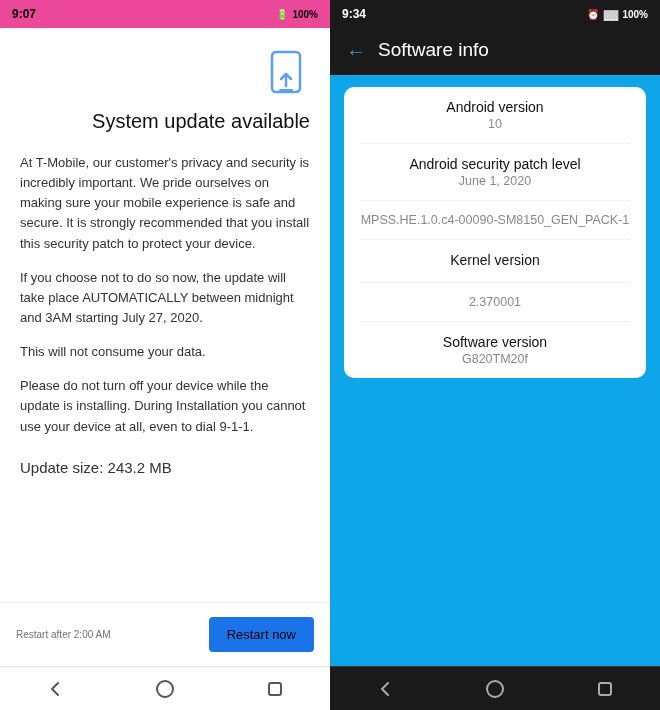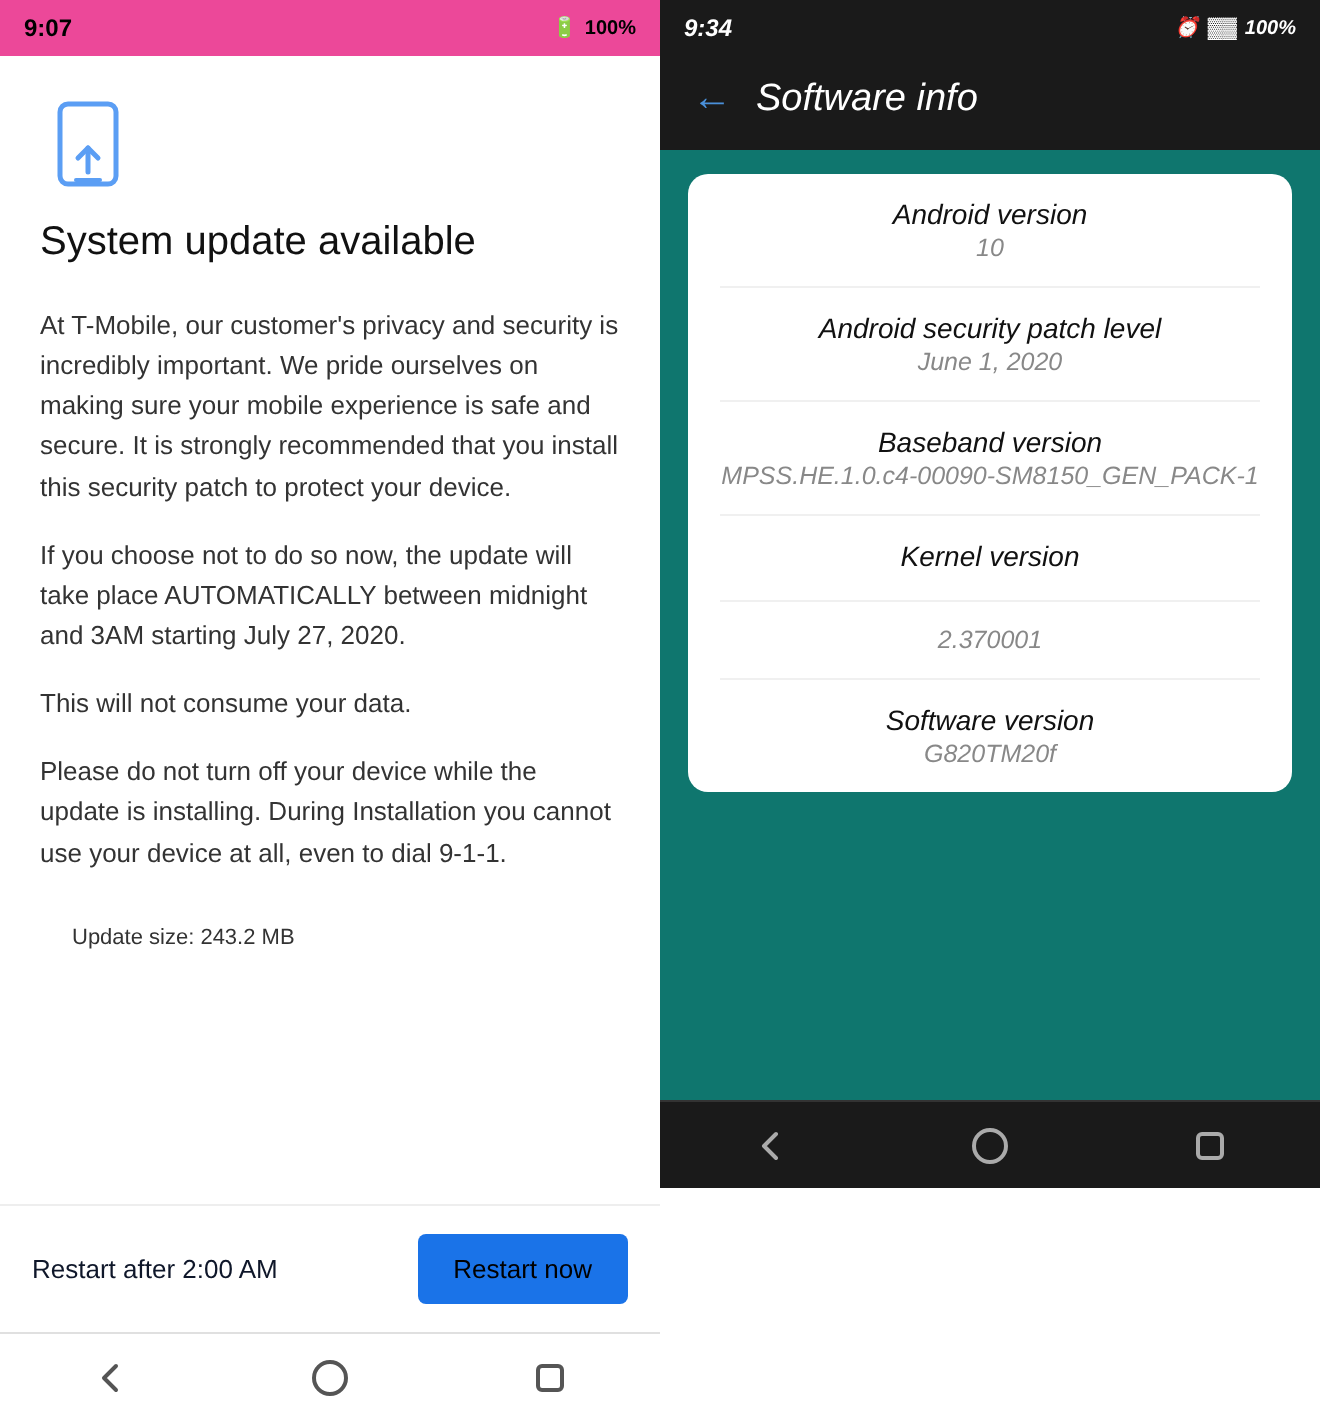--- a/index.html
+++ b/index.html
@@ -33,21 +33,21 @@
       font-weight: 600;
     }
     .status-bar-left .time { font-size: 12px; font-weight: 700; }
     .status-bar-left .icons { display: flex; align-items: center; gap: 4px; font-size: 10px; }
 
     .left-content {
       flex: 1;
       padding: 20px 20px 0 20px;
       display: flex;
       flex-direction: column;
-      align-items: flex-start;
+      align-items: flex-end;
     }
 
     .phone-icon {
       width: 48px;
       height: 48px;
       margin-bottom: 14px;
       color: #5b9ef4;
     }
 
     .update-title {
@@ -62,38 +62,37 @@
       font-size: 13px;
       color: #333;
       line-height: 1.55;
       width: 100%;
     }
     .update-body p {
       margin-bottom: 14px;
     }
 
     .update-size {
-      font-size: 11px;
+      font-size: 15px;
       color: #333;
       margin-top: 4px;
-      margin-left: 16px;
     }
 
     .left-bottom {
       padding: 14px 16px;
       display: flex;
       align-items: center;
       justify-content: space-between;
       border-top: 1px solid #eee;
       background: #fff;
     }
 
     .restart-later {
-      color: #0f172a;
-      font-size: 13px;
+      color: #737373;
+      font-size: 10px;
       font-weight: 500;
       cursor: pointer;
     }
 
     .restart-now-btn {
       background: #1a73e8;
       color: #000000;
       border: none;
       border-radius: 4px;
       padding: 10px 18px;
@@ -107,25 +106,24 @@
       background: #fff;
       display: flex;
       align-items: center;
       justify-content: space-around;
       border-top: 1px solid #e0e0e0;
     }
 
     
     .right-panel {
       width: 330px;
-      height: 594px;
-      background: #0f766e;
+      height: 710px;
+      background: #0ea5e9;
       display: flex;
       flex-direction: column;
-      font-style: italic;
     }
 
     .status-bar-right {
       height: 28px;
       background: #1a1a1a;
       display: flex;
       align-items: center;
       padding: 0 12px;
       justify-content: space-between;
       font-size: 11px;
@@ -288,21 +286,20 @@
     <div class="info-card">
       <div class="info-row">
         <div class="info-label">Android version</div>
         <div class="info-value">10</div>
       </div>
       <div class="info-row">
         <div class="info-label">Android security patch level</div>
         <div class="info-value">June 1, 2020</div>
       </div>
       <div class="info-row">
-        <div class="info-label">Baseband version</div>
         <div class="info-value">MPSS.HE.1.0.c4-00090-SM8150_GEN_PACK-1</div>
       </div>
       <div class="info-row">
         <div class="info-label">Kernel version</div>
       </div>
       <div class="info-row">
         <div class="info-value">2.370001</div>
       </div>
       <div class="info-row">
         <div class="info-label">Software version</div>

